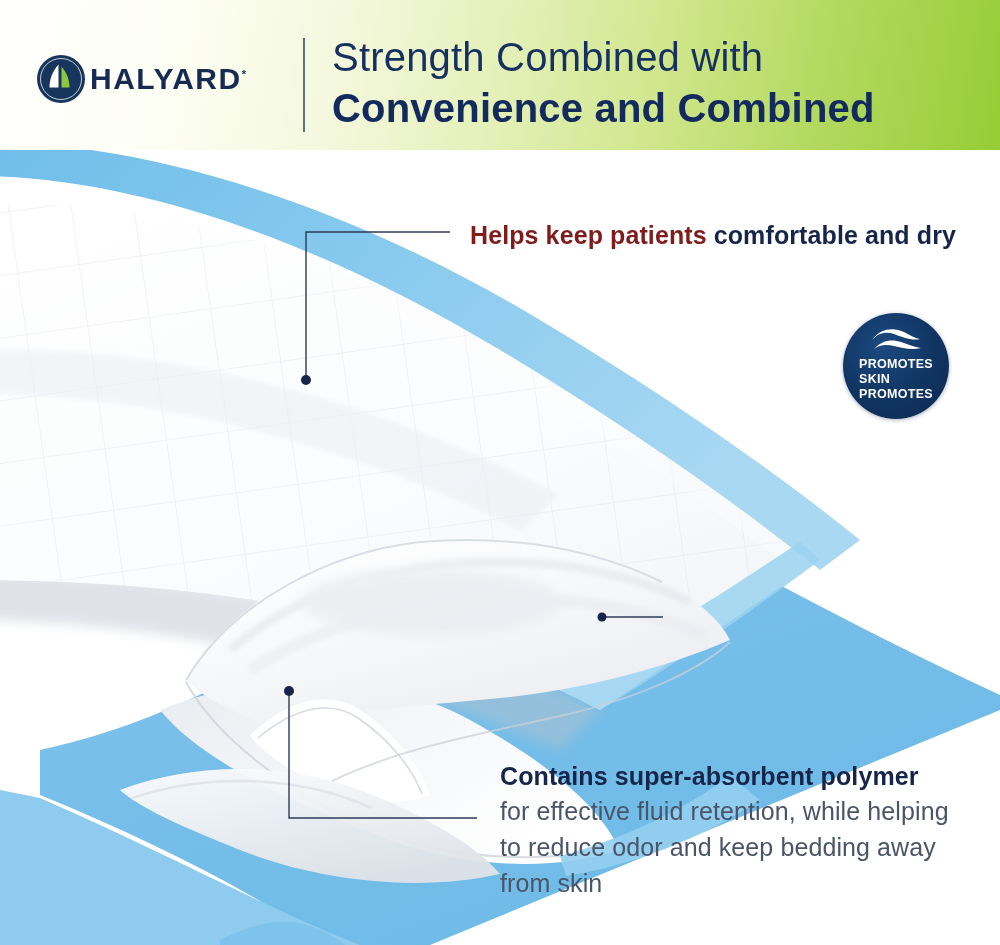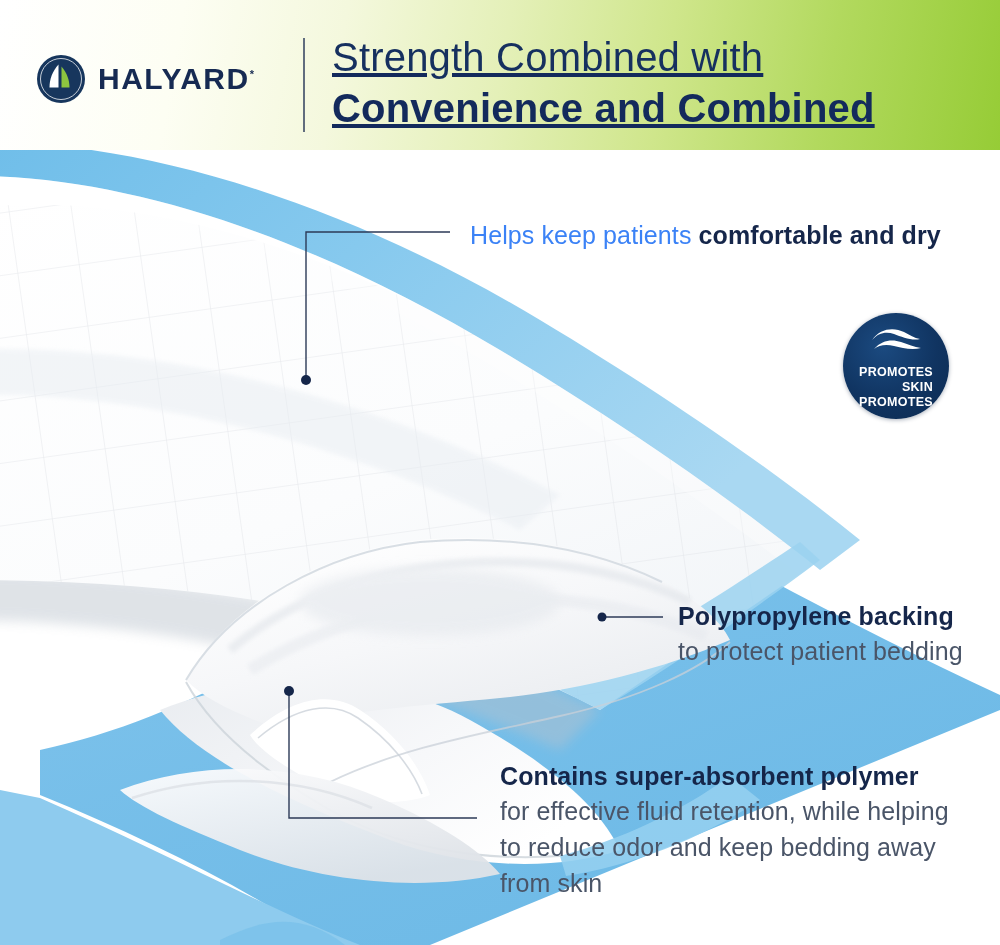--- a/index.html
+++ b/index.html
@@ -30,21 +30,21 @@
         #e4f0b8 50%,
         #cfe68b 66%,
         #b2d95e 82%,
         #96cc36 100%);
   }
   .logo-wrap {
     position: absolute;
     left: 36px; top: 54px;
     display: flex;
     align-items: center;
-    gap: 12px;
+    gap: 4px;
   }
   .logo-mark { width: 50px; height: 50px; display:block; }
   .logo-word {
     font-size: 30px;
     font-weight: 700;
     letter-spacing: 1.5px;
     color: #162a52;
     line-height: 1;
     position: relative;
     font-family: "Liberation Sans", sans-serif;
@@ -60,21 +60,20 @@
     left: 303px; top: 38px;
     width: 1.5px; height: 94px;
     background: #2f3e5c;
     opacity: .75;
   }
   .header-title {
     position: absolute;
     left: 332px; top: 32px;
     width: 640px;
     color: #132a5c;
-    text-decoration: underline;
   }
   .title-line1 {
     font-size: 40px;
     font-weight: 400;
     letter-spacing: .2px;
     line-height: 50px;
     color: #16305f;
   }
   .title-line2 {
     font-size: 40px;
@@ -101,22 +100,22 @@
   }
   .callout .lead {
     font-size: 25px;
     font-weight: 700;
     color: #15264a;
     letter-spacing: .1px;
     line-height: 33px;
     white-space: nowrap;
   }
   .callout .lead .reg {
-    font-weight: 400;
-    color: #3b82f6;
+    font-weight: 700;
+    color: #7f1d1d;
   }
   .callout .body {
     font-size: 25px;
     font-weight: 300;
     color: #4a5568;
     line-height: 36px;
     letter-spacing: .1px;
   }
 
   #callout-1 { left: 470px; top: 219px; }
@@ -136,22 +135,22 @@
     box-shadow: 0 1px 4px rgba(10,30,60,.35);
     display: flex;
     flex-direction: column;
     align-items: center;
     justify-content: flex-start;
     padding-top: 14px;
     box-sizing: border-box;
   }
   .badge-wave { width: 56px; height: 26px; display:block; }
   .badge-text {
-    margin-top: 12px;
-    text-align: right;
+    margin-top: 4px;
+    text-align: left;
     color: #ffffff;
     font-size: 12.5px;
     font-weight: 700;
     letter-spacing: .3px;
     line-height: 15px;
     font-family: "Liberation Sans", sans-serif;
   }
 </style>
 </head>
 <body>
@@ -300,24 +299,20 @@
     <circle cx="602" cy="617" r="4.5" fill="#15264a"></circle>
 
     <polyline points="289,694 289,818 477,818" fill="none" stroke="#2c3a57" stroke-width="1.4"></polyline>
     <circle cx="289" cy="691" r="5" fill="#15264a"></circle>
   </svg>
 
   <div class="callout" id="callout-1">
     <div class="lead"><span class="reg">Helps keep patients </span><span>comfortable and dry</span></div>
   </div>
 
-  <div class="callout" id="callout-2">
-    <div class="lead">Polypropylene backing</div>
-    <div class="body">to protect patient bedding</div>
-  </div>
 
   <div class="callout" id="callout-3">
     <div class="lead">Contains super-absorbent polymer</div>
     <div class="body">for effective fluid retention, while helping to reduce odor and keep bedding away from skin</div>
   </div>
 
   <div class="badge">
     <svg class="badge-wave" viewBox="0 0 56 26">
       <path d="M4 13 C 12 1 26 0 36 5 C 42 8 46 11 52 12 C 44 14 34 10 26 7 C 18 4 10 6 4 13 Z" fill="#ffffff"></path>
       <path d="M6 22 C 14 13 24 12 33 15 C 40 17.5 46 20 53 21 C 44 23.5 34 21 26 19 C 18 17 11 18 6 22 Z" fill="#ffffff"></path>

